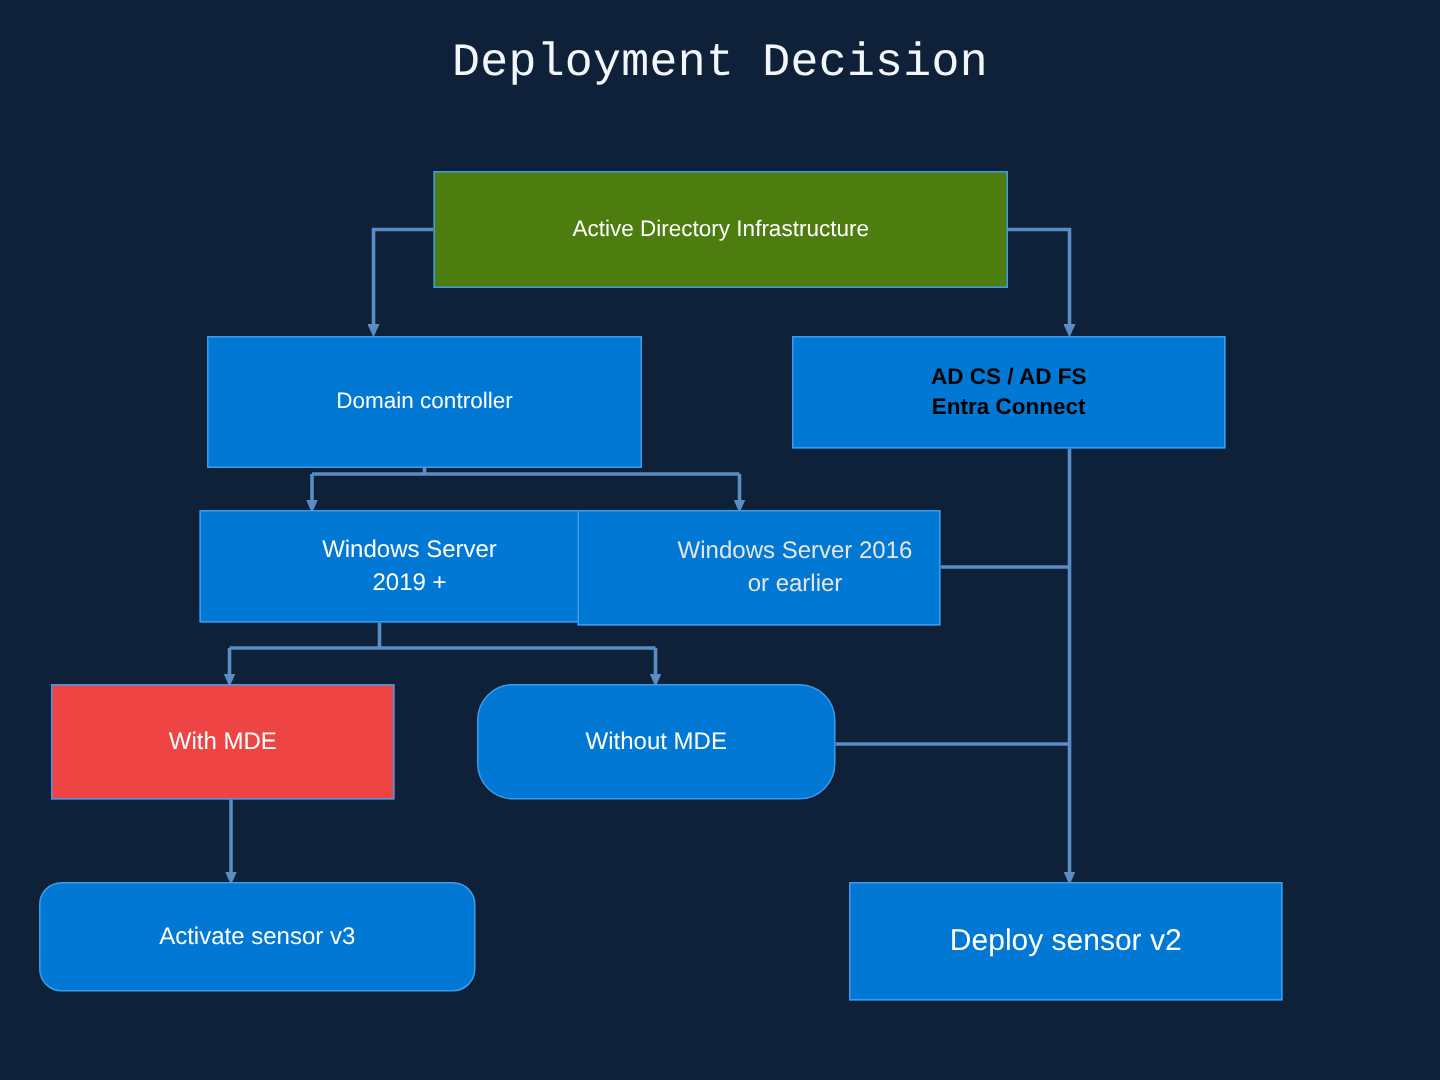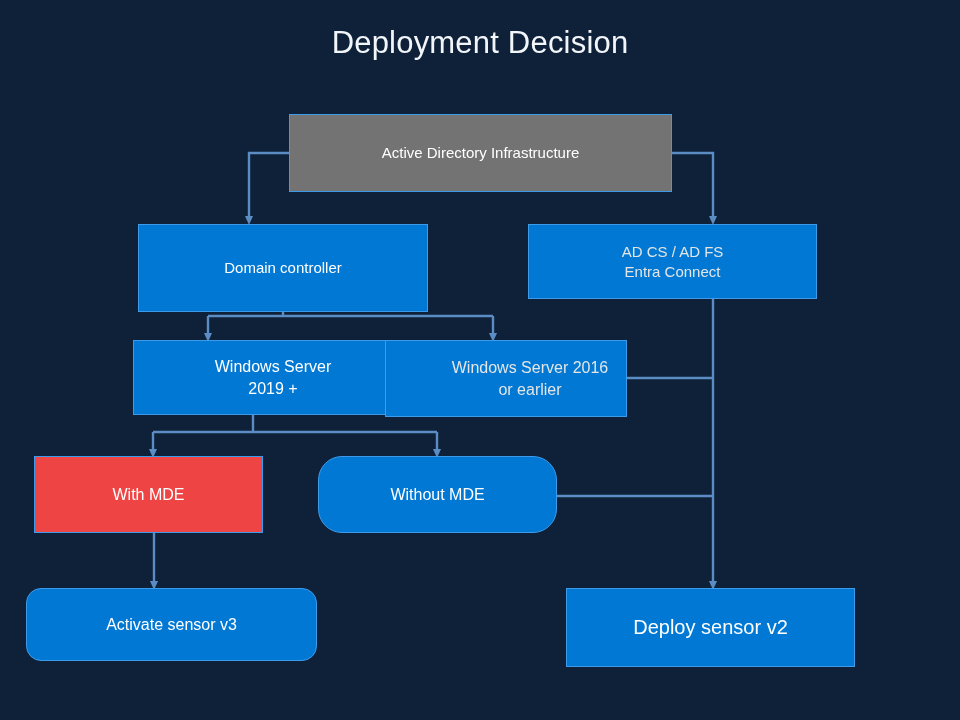--- a/index.html
+++ b/index.html
@@ -54,21 +54,21 @@
     display: block;
     white-space: pre-line;
     padding: 0 8px;
   }
 </style>
 </head>
 <body style="background: rgb(14, 33, 56);">
 
 <div id="stage" style="width: 960px; height: 720px; background: rgb(14, 33, 56);">
 
-  <div class="title" style="color: rgb(242, 246, 250);">Deployment Decision</div>
+  <div class="title" style="color: rgb(242, 246, 250); font-family: Liberation Mono, monospace;">Deployment Decision</div>
 
   <svg id="connectors" viewBox="0 0 960 720" width="960" height="720" xmlns="http://www.w3.org/2000/svg">
     <defs>
       <marker id="arrowhead" markerWidth="9" markerHeight="8" refX="1" refY="4" orient="auto" markerUnits="userSpaceOnUse">
         <path d="M0,0 L9,4 L0,8 z" fill="#5b8cc4"></path>
       </marker>
     </defs>
     <g id="edge-group">
         <polyline points="289,153 249,153 249,217" fill="none" stroke="#5b8cc4" stroke-width="2.4" stroke-linecap="butt" stroke-linejoin="miter" marker-end="url(#arrowhead)"></polyline>
         <polyline points="672,153 713,153 713,217" fill="none" stroke="#5b8cc4" stroke-width="2.4" stroke-linecap="butt" stroke-linejoin="miter" marker-end="url(#arrowhead)"></polyline>
@@ -81,23 +81,23 @@
         <polyline points="153,432 153,450" fill="none" stroke="#5b8cc4" stroke-width="2.4" stroke-linecap="butt" stroke-linejoin="miter" marker-end="url(#arrowhead)"></polyline>
         <polyline points="437,432 437,450" fill="none" stroke="#5b8cc4" stroke-width="2.4" stroke-linecap="butt" stroke-linejoin="miter" marker-end="url(#arrowhead)"></polyline>
         <polyline points="154,533 154,582" fill="none" stroke="#5b8cc4" stroke-width="2.4" stroke-linecap="butt" stroke-linejoin="miter" marker-end="url(#arrowhead)"></polyline>
         <polyline points="627,378 713,378" fill="none" stroke="#5b8cc4" stroke-width="2.4" stroke-linecap="butt" stroke-linejoin="miter"></polyline>
         <polyline points="557,496 713,496" fill="none" stroke="#5b8cc4" stroke-width="2.4" stroke-linecap="butt" stroke-linejoin="miter"></polyline>
         <polyline points="713,299 713,582" fill="none" stroke="#5b8cc4" stroke-width="2.4" stroke-linecap="butt" stroke-linejoin="miter" marker-end="url(#arrowhead)"></polyline>
       </g>
   </svg>
 
   <div id="node-layer">
-      <div class="node" style="left: 289px; top: 114px; width: 383px; height: 78px; font-size: 15px; background: #737373; border-color: rgb(61, 155, 234); color: rgb(255, 255, 255);"><span class="node-label">Active Directory Infrastructure</span></div>
+      <div class="node" style="left: 289px; top: 114px; width: 383px; height: 78px; font-size: 15px; background: #4d7c0f; border-color: rgb(61, 155, 234); color: rgb(255, 255, 255);"><span class="node-label">Active Directory Infrastructure</span></div>
       <div class="node" style="left: 138px; top: 224px; width: 290px; height: 88px; font-size: 15px; background: rgb(0, 120, 212); border-color: rgb(61, 155, 234); color: rgb(255, 255, 255);"><span class="node-label">Domain controller</span></div>
-      <div class="node" style="left: 528px; top: 224px; width: 289px; height: 75px; font-size: 15px; background: rgb(0, 120, 212); border-color: rgb(61, 155, 234); color: #e5e5e5;"><span class="node-label">AD CS / AD FS
+      <div class="node" style="left: 528px; top: 224px; width: 289px; height: 75px; font-size: 15px; background: rgb(0, 120, 212); border-color: rgb(61, 155, 234); color: #000000; font-weight: bold;"><span class="node-label">AD CS / AD FS
 Entra Connect</span></div>
       <div class="node" style="left: 133px; top: 340px; width: 280px; height: 75px; font-size: 16px; background: rgb(0, 120, 212); border-color: rgb(61, 155, 234); color: rgb(255, 255, 255);"><span class="node-label">Windows Server
 2019 +</span></div>
       <div class="node" style="left: 385px; top: 340px; width: 242px; height: 77px; font-size: 16px; background: rgb(0, 120, 212); border-color: rgb(61, 155, 234); color: #e5e5e5; padding-left: 48px;"><span class="node-label">Windows Server 2016
 or earlier</span></div>
       <div class="node" style="left: 34px; top: 456px; width: 229px; height: 77px; font-size: 16px; background: #ef4444; border-color: rgb(61, 155, 234); color: rgb(255, 255, 255);"><span class="node-label">With MDE</span></div>
       <div class="node" style="left: 318px; top: 456px; width: 239px; height: 77px; font-size: 16px; background: rgb(0, 120, 212); border-color: rgb(61, 155, 234); color: rgb(255, 255, 255); border-radius: 24px;"><span class="node-label">Without MDE</span></div>
       <div class="node" style="left: 26px; top: 588px; width: 291px; height: 73px; font-size: 16px; background: rgb(0, 120, 212); border-color: rgb(61, 155, 234); color: rgb(255, 255, 255); border-radius: 15px;"><span class="node-label">Activate sensor v3</span></div>
       <div class="node" style="left: 566px; top: 588px; width: 289px; height: 79px; font-size: 20px; background: rgb(0, 120, 212); border-color: rgb(61, 155, 234); color: rgb(255, 255, 255);"><span class="node-label">Deploy sensor v2</span></div>
     </div>

